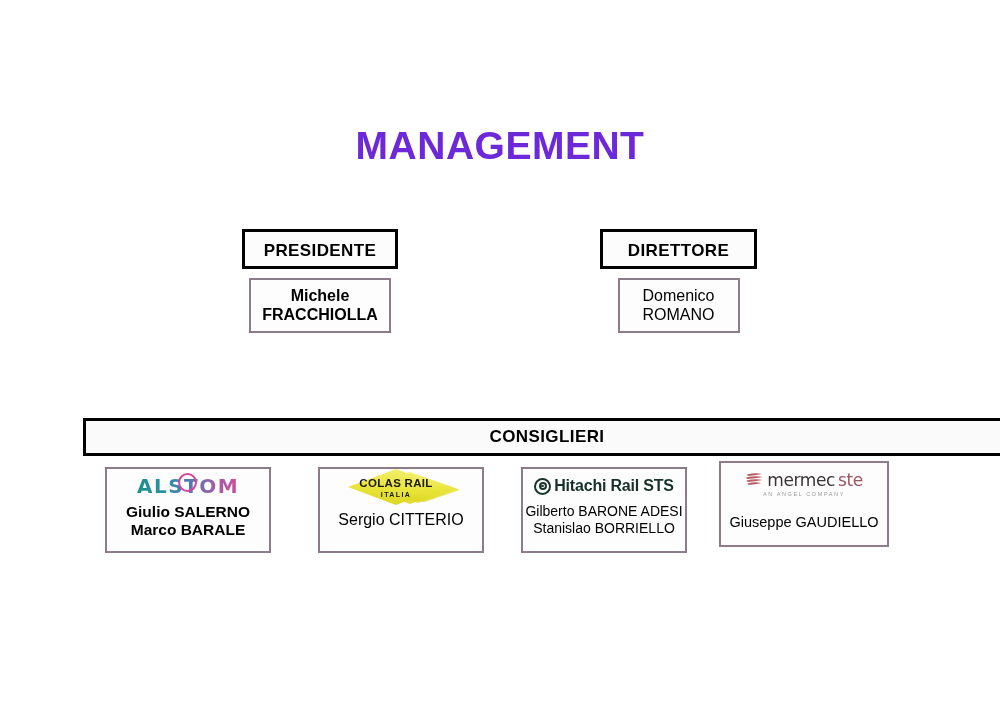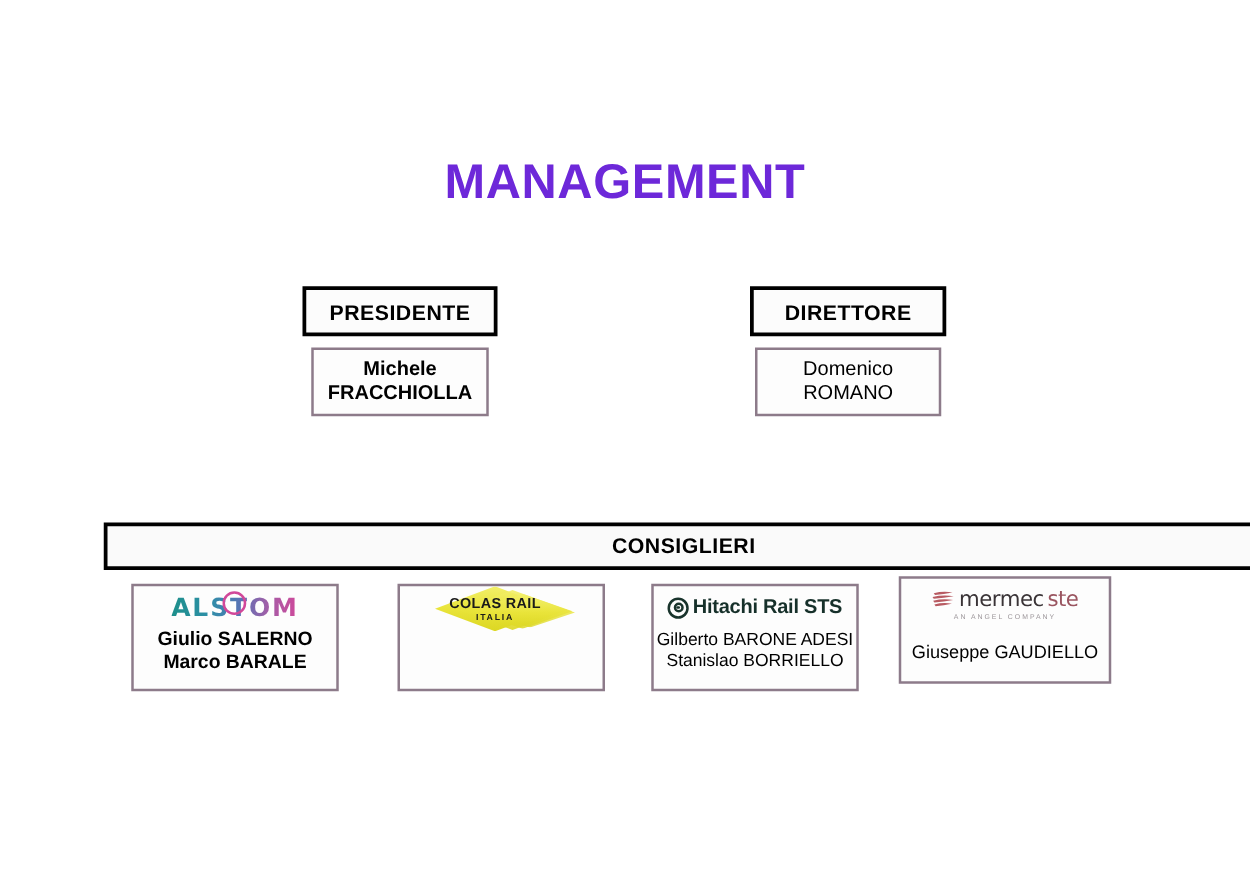--- a/index.html
+++ b/index.html
@@ -54,21 +54,21 @@
     border: 2px solid #8d7b8a;
     background: #fdfdfd;
     text-align: center;
     box-sizing: border-box;
     margin: 9px auto 0 auto;
     padding: 6px 0 7px 0;
     font-size: 16px;
     line-height: 19px;
   }
   #person-presidente { width: 142px; font-weight: bold; }
-  #person-direttore  { width: 149px; font-weight: normal; }
+  #person-direttore  { width: 122px; font-weight: normal; }
 
   .person-line { display: block; white-space: nowrap; }
 
   
   #consiglieri-banner {
     position: absolute;
     left: 83px;
     top: 418px;
     width: 928px;
     height: 38px;
@@ -307,20 +307,23 @@
     <div class="colas-wrap">
       <div class="colas-diamond colas-d1"></div>
       <div class="colas-diamond colas-d2"></div>
       <div class="colas-diamond colas-d3"></div>
       <div class="colas-diamond colas-d4"></div>
       <div class="colas-text">
         <span class="colas-main">COLAS RAIL</span>
         <span class="colas-sub">ITALIA</span>
       </div>
     </div>
+  </div>
+  <div class="names">
+    <span class="name-line">Sergio CITTERIO</span>
   </div>
 </div>
 
 <div class="member-card" id="member-card-2">
   <div class="logo-area">
     <div class="hitachi-wrap">
       <span class="hitachi-mark"></span>
       <span class="hitachi-text">Hitachi Rail STS</span>
     </div>
   </div>

